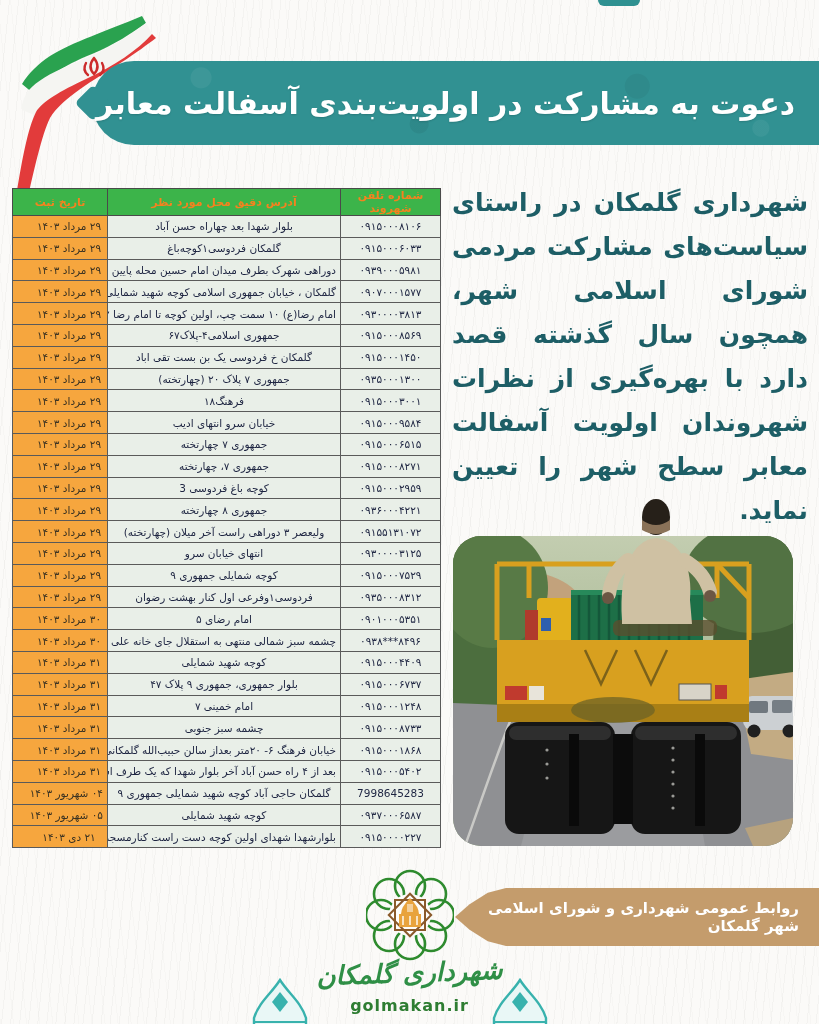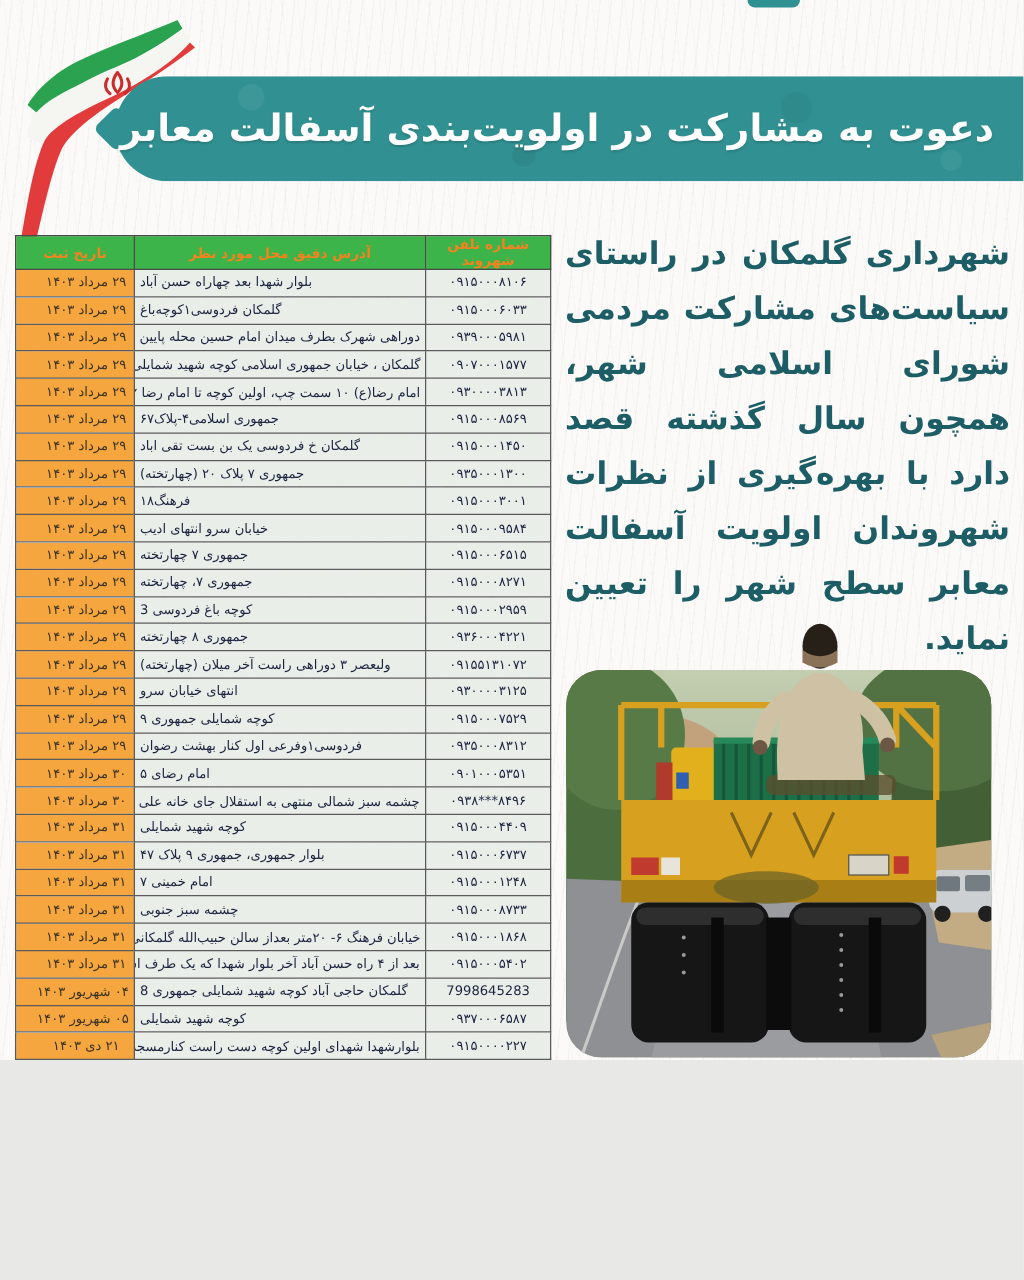--- a/index.html
+++ b/index.html
@@ -1,17 +1,17 @@
 <!DOCTYPE html>
 <html lang="fa"><head>
 <meta charset="utf-8">
 <style>
   html,body{margin:0;padding:0;background:#e8e8e6;}
   .page{
-    position:relative;width:819px;height:848px;margin:0 auto;overflow:hidden;
+    position:relative;width:819px;height:1024px;margin:0 auto;overflow:hidden;
     background:#fbfaf8;
     background-image:
       repeating-linear-gradient(96deg, rgba(180,180,175,.10) 0 1px, transparent 1px 9px),
       repeating-linear-gradient(84deg, rgba(200,200,195,.08) 0 1px, transparent 1px 13px);
     font-family:"DejaVu Sans", sans-serif;
   }
   
   .top-dome-tip{position:absolute;left:598px;top:0;width:42px;height:6px;background:#2f9191;border-radius:0 0 8px 8px;}
   .flag{position:absolute;left:2px;top:6px;width:200px;height:230px;}
   .banner{
@@ -37,21 +37,21 @@
     font-size:25px;line-height:44px;
   }
   
   table.tbl{position:absolute;left:12px;top:188px;width:428px;border-collapse:collapse;direction:rtl;table-layout:fixed;}
   .tbl th{background:#3cb44a;color:#f4821f;font-weight:bold;font-size:11px;height:24px;border:1px solid #4a4a4a;padding:0 15px;margin-left:16px;}
   .tbl td{height:20.8px;border:1px solid #5a5a5a;font-size:10.5px;color:#1c2340;padding:0 4px;white-space:nowrap;overflow:hidden;}
   .tbl col.w-phone{width:100px;}
   .tbl col.w-addr{width:233px;}
   .tbl col.w-date{width:95px;}
   td.c-phone{background:#e9efe8;text-align:center;direction:ltr;}
-  td.c-address{background:#e9efe8;text-align:left;}
+  td.c-address{background:#e9efe8;text-align:center;}
   td.c-date{background:#f6a63e;text-align:center;color:#3a3222;padding-left:22px;}
   
   .photo{position:absolute;left:453px;top:498px;width:345px;height:352px;}
   
   .ribbon{position:absolute;top:888px;height:58px;background:#c49c6c;color:#fff;display:flex;align-items:center;}
   .ribbon-left{left:0;width:418px;justify-content:center;gap:10px;direction:ltr;
     clip-path:polygon(0 0,86% 0,91% 8%,96% 28%,100% 50%,96% 72%,91% 92%,86% 100%,0 100%);}
   .ribbon-right{left:455px;width:364px;justify-content:center;direction:rtl;
     clip-path:polygon(14% 0,100% 0,100% 100%,14% 100%,9% 92%,4% 72%,0 50%,4% 28%,9% 8%);}
   .handle{font-size:24px;font-weight:bold;letter-spacing:.5px;padding-right:26px;}
@@ -228,21 +228,21 @@
           <td class="c-address">خیابان فرهنگ ۶- ۲۰متر بعداز سالن حبیب‌الله گلمکانی-کوچه اول سمت چپ</td>
           <td class="c-date">۳۱ مرداد ۱۴۰۳</td>
         </tr>
         <tr>
           <td class="c-phone">۰۹۱۵۰۰۰۵۴۰۲</td>
           <td class="c-address">بعد از ۴ راه حسن آباد آخر بلوار شهدا که یک طرف اسفالت نشده</td>
           <td class="c-date">۳۱ مرداد ۱۴۰۳</td>
         </tr>
         <tr>
           <td class="c-phone">7998645283</td>
-          <td class="c-address">گلمکان حاجی آباد کوچه شهید شمایلی جمهوری 8</td>
+          <td class="c-address">گلمکان حاجی آباد کوچه شهید شمایلی جمهوری ۹</td>
           <td class="c-date">۰۴ شهریور ۱۴۰۳</td>
         </tr>
         <tr>
           <td class="c-phone">۰۹۳۷۰۰۰۶۵۸۷</td>
           <td class="c-address">کوچه شهید شمایلی</td>
           <td class="c-date">۰۵ شهریور ۱۴۰۳</td>
         </tr>
         <tr>
           <td class="c-phone">۰۹۱۵۰۰۰۰۲۲۷</td>
           <td class="c-address">بلوارشهدا شهدای اولین کوچه دست راست کنارمسجد (پشت مسجد خندق)</td>

